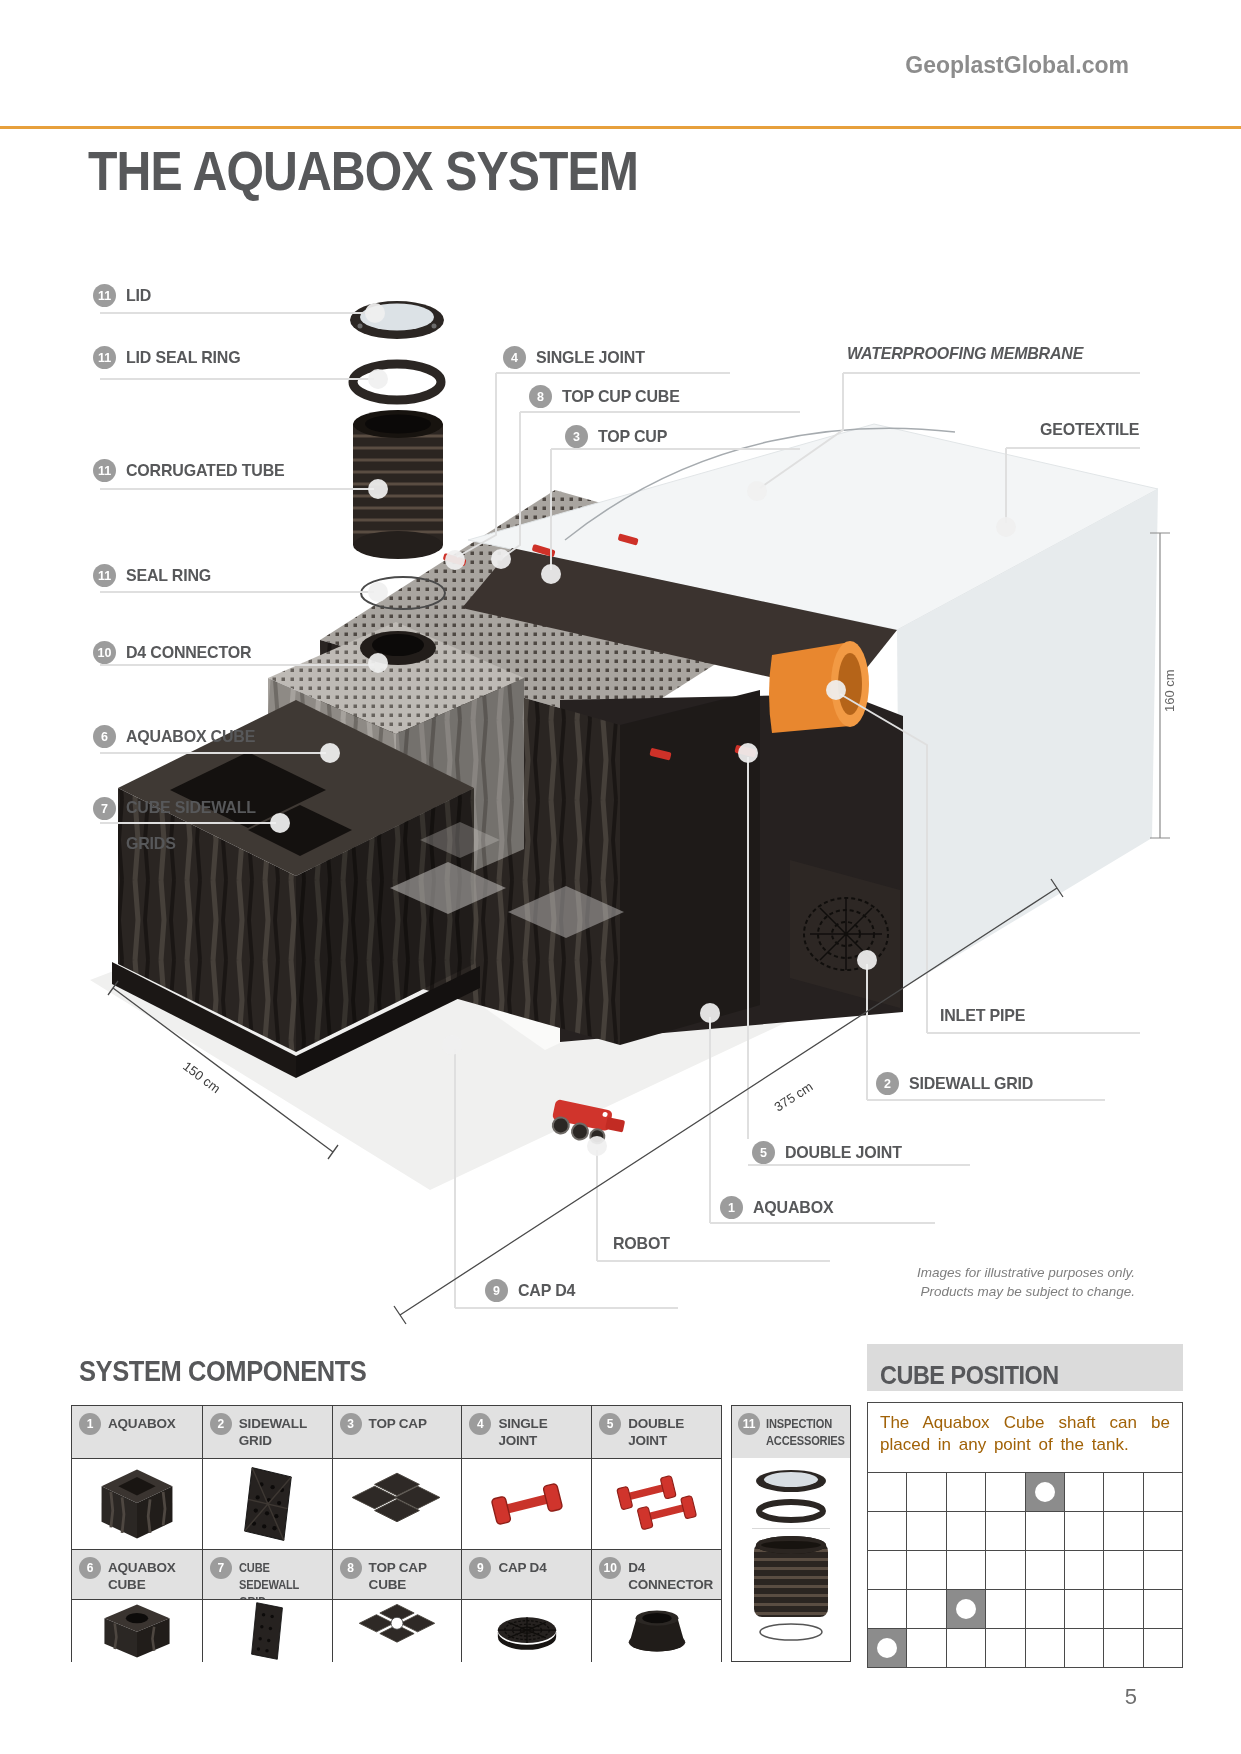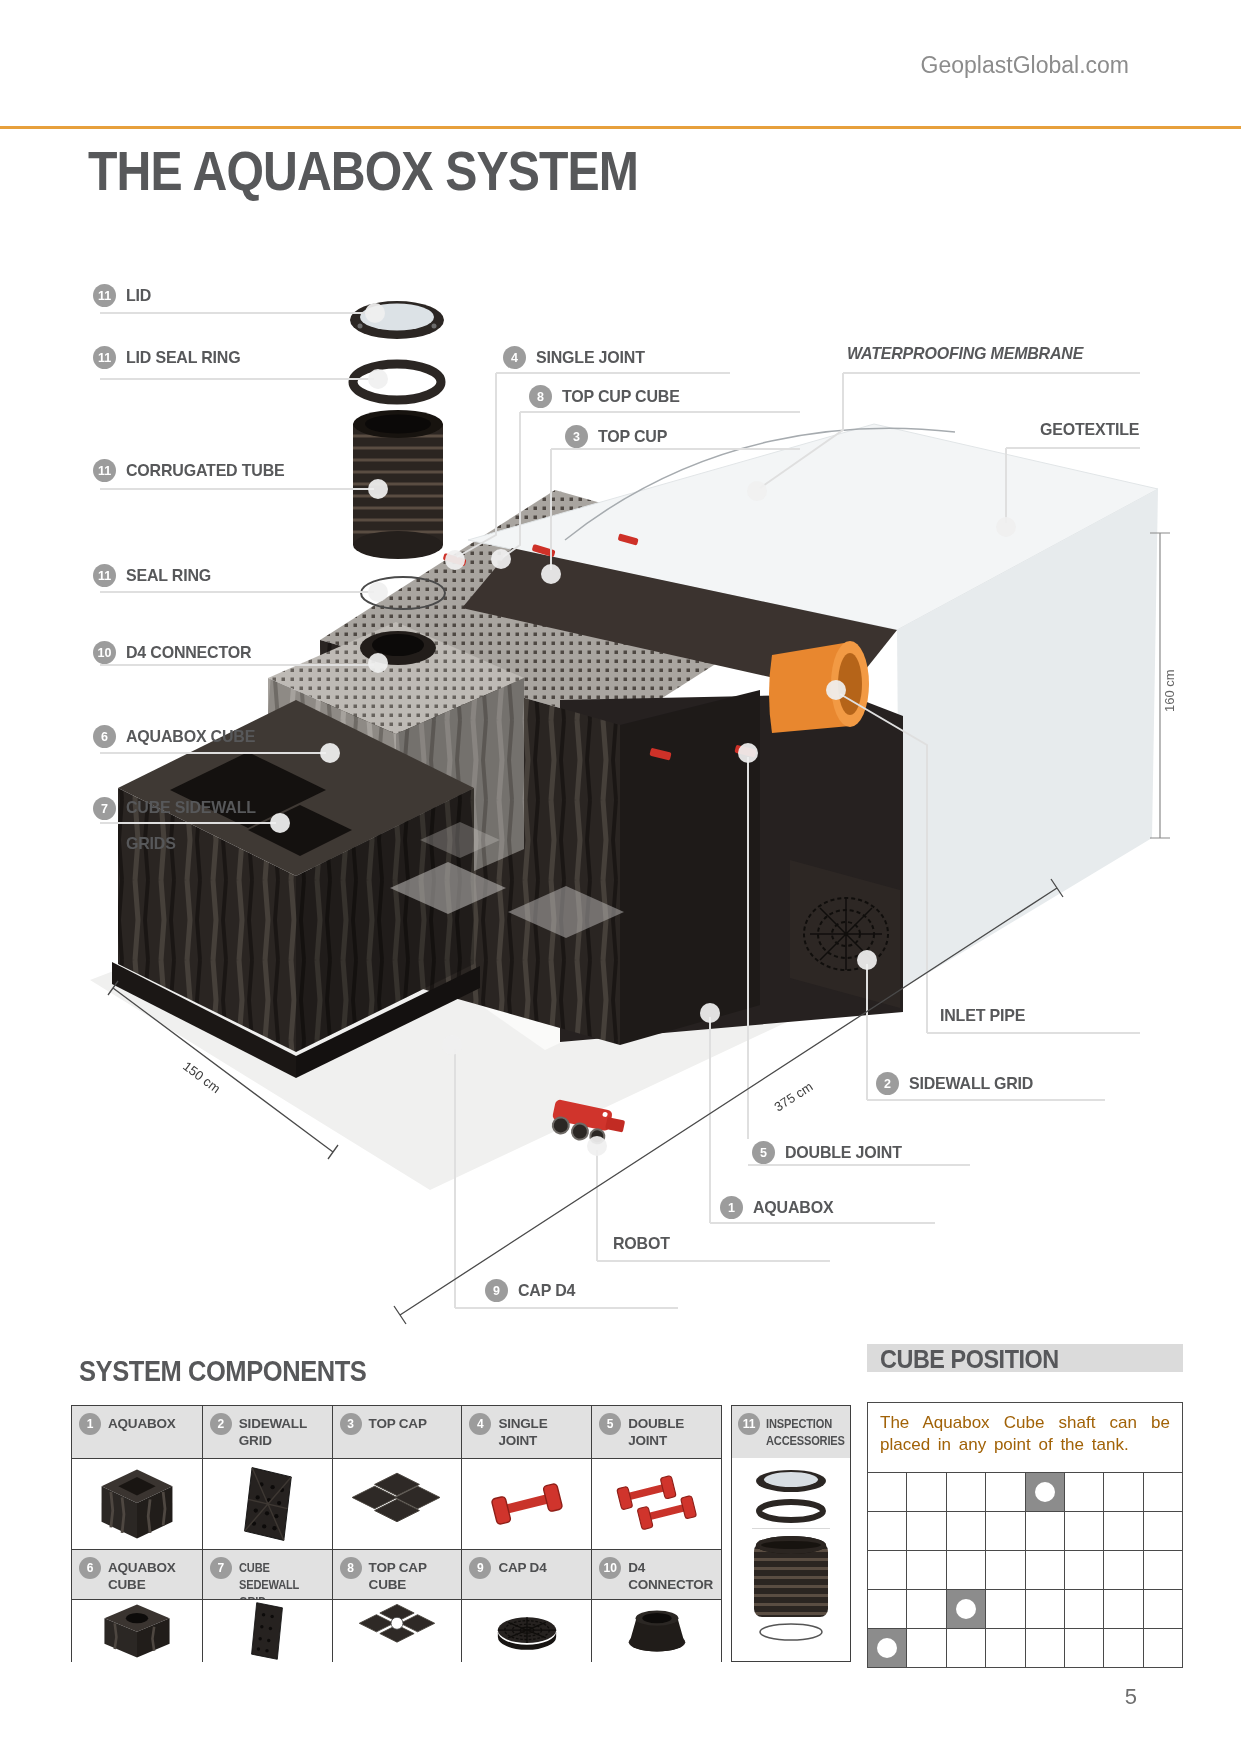--- a/index.html
+++ b/index.html
@@ -1,19 +1,19 @@
 <!DOCTYPE html>
 <html><head>
 <meta charset="utf-8">
 <style>
   html,body{margin:0;padding:0;background:#ffffff;}
   #page{position:relative;width:1241px;height:1754px;background:#fff;overflow:hidden;
         font-family:"Liberation Sans","DejaVu Sans",sans-serif;}
   
-  .site{position:absolute;top:52px;right:112px;font-size:23px;font-weight:normal;color:#8C8C8C;letter-spacing:0;}
+  .site{position:absolute;top:52px;right:112px;font-size:23px;font-weight:bold;color:#8C8C8C;letter-spacing:0;}
   .rule{position:absolute;top:126px;left:0;width:100%;height:3px;background:#E7A03C;}
   .title{position:absolute;left:88px;top:138px;font-size:56px;font-weight:bold;color:#57585A;
          letter-spacing:-1px;transform:scaleX(.86);transform-origin:left top;white-space:nowrap;}
   
   #art{position:absolute;left:0;top:0;}
   
   .co{position:absolute;display:flex;align-items:center;gap:10px;}
   .co .badge{width:23px;height:23px;border-radius:50%;background:#9C9C9C;color:#fff;
              font-size:12.5px;font-weight:bold;display:flex;align-items:center;justify-content:center;flex:0 0 auto;}
   .co .lbl{font-weight:bold;font-size:17px;color:#57585A;letter-spacing:-0.2px;white-space:nowrap;
@@ -64,22 +64,22 @@
   .acc-hdr{height:52px;background:#E1E1E1;display:flex;align-items:flex-start;gap:6px;padding:7px 4px 0 6px;box-sizing:border-box;}
   .acc-hdr .badge{width:22px;height:22px;border-radius:50%;background:#9C9C9C;color:#fff;
                   font-size:12px;font-weight:bold;display:flex;align-items:center;justify-content:center;flex:0 0 auto;}
   .acc-body{display:flex;flex-direction:column;align-items:center;padding-top:10px;gap:4px;}
   .tube-thumb{width:74px;height:74px;border-radius:8px;
       background:repeating-linear-gradient(#2B2521 0 6px,#5A4D42 6px 9px);position:relative;}
   .tube-thumb:before{content:"";position:absolute;left:2px;top:-7px;width:70px;height:18px;border-radius:50%;
       background:#17130F;box-shadow:inset 0 0 0 5px #2B2521;}
   .hline{width:78px;height:1px;background:#D9D9D9;}
   
-  .cp-head{position:absolute;left:867px;top:1344px;width:316px;height:28px;background:#DBDBDB;box-sizing:border-box;
-           display:flex;align-items:flex-start;padding-left:13px;}
+  .cp-head{position:absolute;left:867px;top:1344px;width:316px;height:47px;background:#DBDBDB;box-sizing:border-box;
+           display:flex;align-items:flex-end;padding-left:13px;}
   .cp-head span{font-size:26px;font-weight:bold;color:#56575A;letter-spacing:-0.5px;
                 transform:scaleX(.9);transform-origin:left center;white-space:nowrap;}
   .cp-box{position:absolute;left:867px;top:1402px;width:316px;height:266px;border:1.5px solid #4A4A4A;
           box-sizing:border-box;background:#fff;}
   .cp-text{padding:9px 12px 0 12px;font-size:17px;color:#a16207;line-height:1.3;text-align:justify;word-spacing:3px;}
   .cp-grid{position:absolute;left:-1px;right:-1px;bottom:-1px;top:69px;display:grid;gap:1px;background:#4A4A4A;
            border:1px solid #4A4A4A;}
   .cp-grid .cell{background:#fff;position:relative;}
   .cp-grid .cell.marked{background:#8C8C8C;}
   .cp-grid .cell.marked .dot{position:absolute;left:50%;top:50%;width:20px;height:20px;margin:-10px 0 0 -10px;
@@ -347,20 +347,24 @@
     <span class="lbl">AQUABOX</span>
     </div>
   <div class="co co-robot">
     <span class="lbl">ROBOT</span>
     </div>
   <div class="co co-cap-d4">
     <span class="badge">9</span>
     <span class="lbl">CAP D4</span>
     </div>
 
+  <div class="note">
+    <div>Images for illustrative purposes only.</div>
+    <div>Products may be subject to change.</div>
+  </div>
 
   <div class="sc-head">SYSTEM COMPONENTS</div>
 
   <div class="comp-table">
     <div class="crow hdr r1h">
       <div>
         <span class="badge">1</span>
         <span class="c-lbl">AQUABOX</span>
         </div>
       <div>

